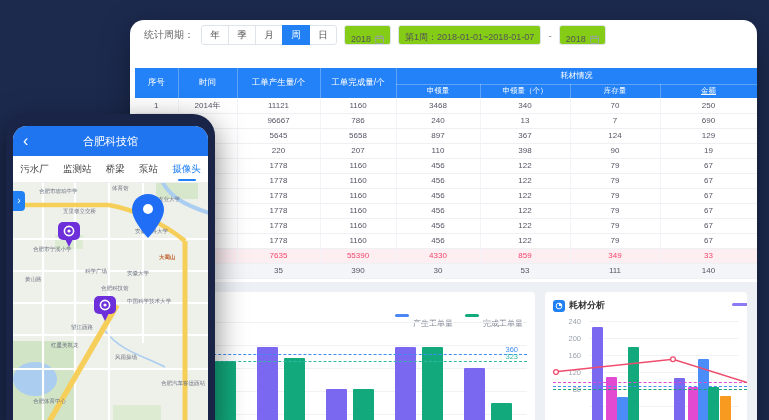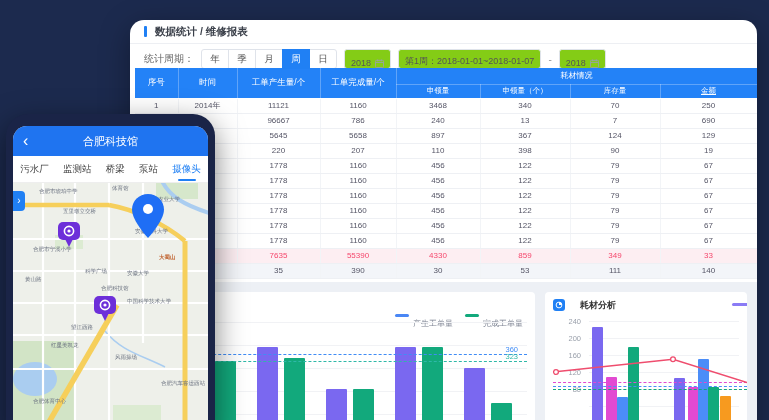--- a/index.html
+++ b/index.html
@@ -49,21 +49,21 @@
   .legend-item { display:flex; align-items:center; gap:4px; }
   .legend-dash { width:14px; height:3px; border-radius:2px; }
   .legend-label { font-size:8px; color:#7a8090;margin-top:17px; }
 
   .plot { position:absolute; left:8px; right:8px; top:24px; height:220px; }
   .gridline { position:absolute; left:0; right:0; height:1px; background:#f1f2f5; }
   .refline { position:absolute; left:0; right:0; height:0; border-top:1px dashed; }
   .refline-label { position:absolute; right:9px; top:-10px; font-size:7.5px; }
   .bar { position:absolute; height:320px; border-radius:1px 1px 0 0; }
 
-  .panel-title { display:flex; gap:15px; padding:7px 8px 0 8px; }
+  .panel-title { display:flex; align-items:center; gap:4px; padding:7px 8px 0 8px; }
   .panel-title-icon { width:12px; height:12px; background:#2080f4; border-radius:3px;
                       display:flex; align-items:center; justify-content:center; flex:none; }
   .panel-title-text { font-size:9px; color:#333; font-weight:bold; }
   .legend-cut { position:absolute; top:11px; right:-5px; width:20px; height:3px;
                 border-radius:2px; background:#8a7bf5; }
   .rplot { position:absolute; left:8px; right:0; top:26px; height:220px; }
   .rtick { position:absolute; left:6px; width:22px; text-align:right; font-size:7.5px; color:#9aa0ab; }
   .rgrid { position:absolute; left:36px; right:8px; height:1px; background:#f1f2f5; }
   .rref { position:absolute; left:0; right:0; height:0; border-top:1px dashed; }
   .rline-svg { position:absolute; left:0; top:0; }
@@ -92,24 +92,20 @@
   .all-btn { position:absolute; right:10px; top:198px; width:36px; height:36px; border-radius:50%;
              background:#fff; box-shadow:0 2px 6px rgba(0,0,0,.2); display:flex; align-items:center;
              justify-content:center; font-size:9.5px; color:#555; cursor:pointer; }
   .marker { position:absolute; cursor:pointer; }
 </style>
 </head>
 <body>
 
 <div class="card">
 
-  <div class="breadcrumb-bar">
-    <div class="breadcrumb-accent"></div>
-    <div class="breadcrumb-text">数据统计 / 维修报表</div>
-  </div>
 
   <div class="filters">
     <span class="filters-label">统计周期：</span>
     <div class="seg" id="period-seg">
         <div class="seg-btn">年</div>
         <div class="seg-btn">季</div>
         <div class="seg-btn">月</div>
         <div class="seg-btn active">周</div>
         <div class="seg-btn">日</div>
       </div>

